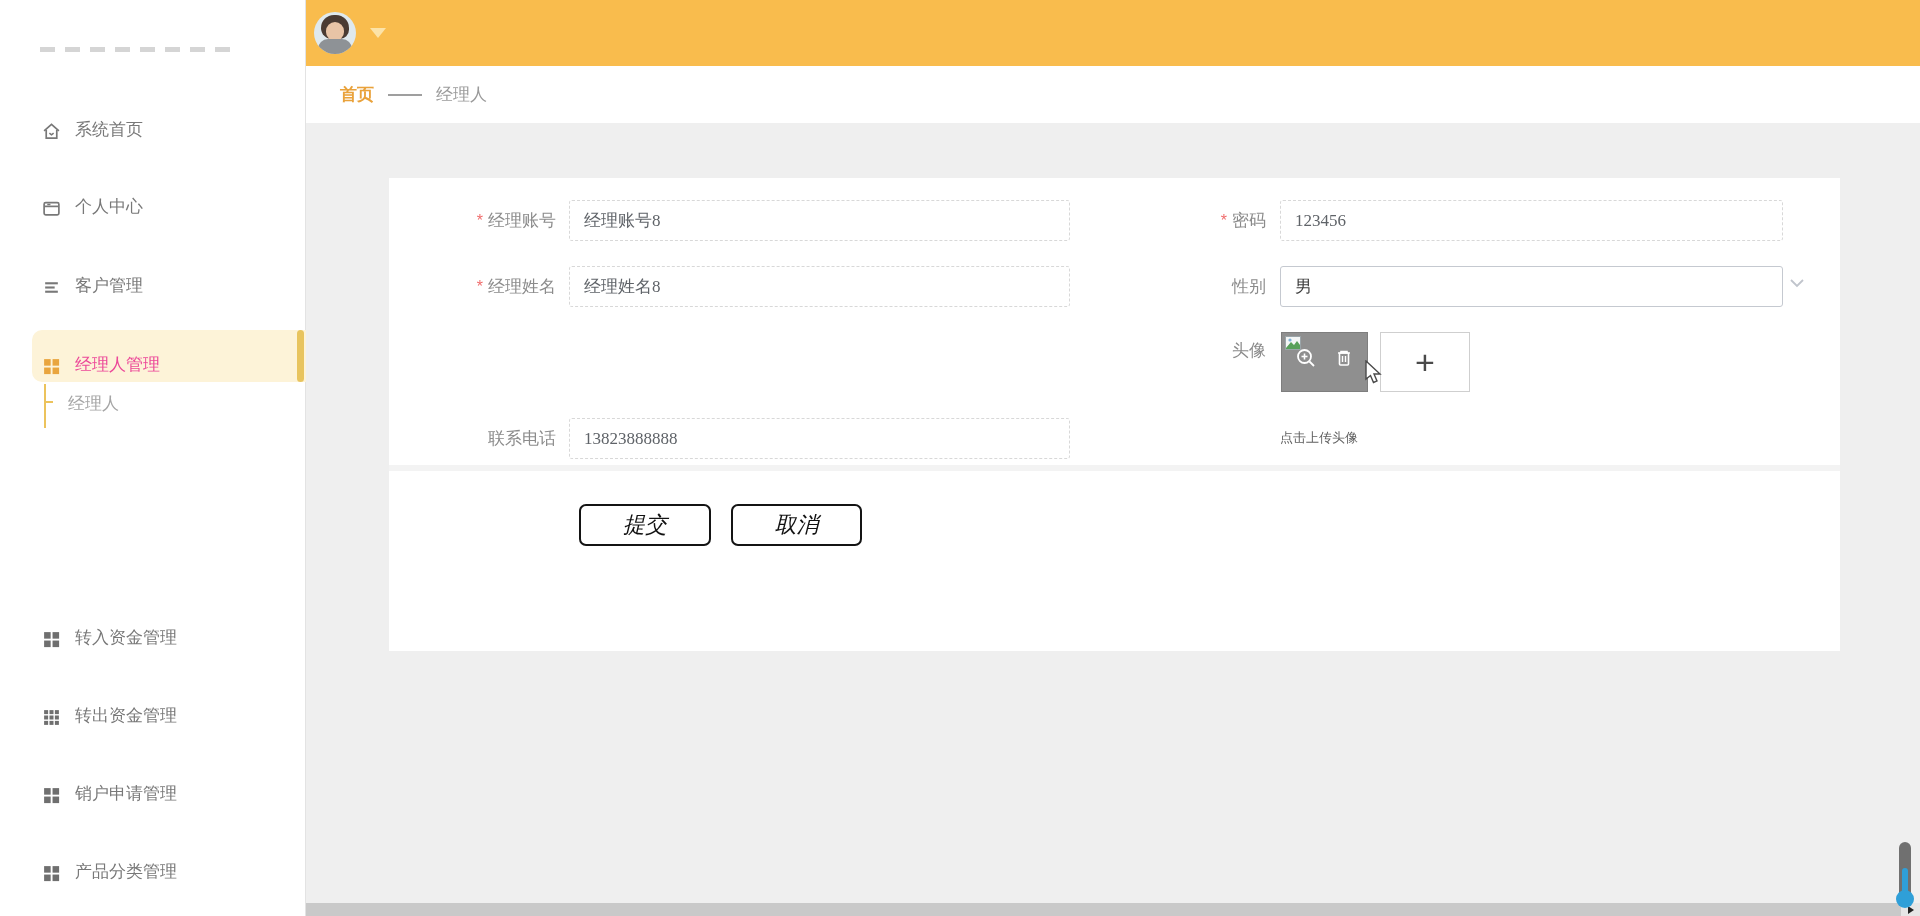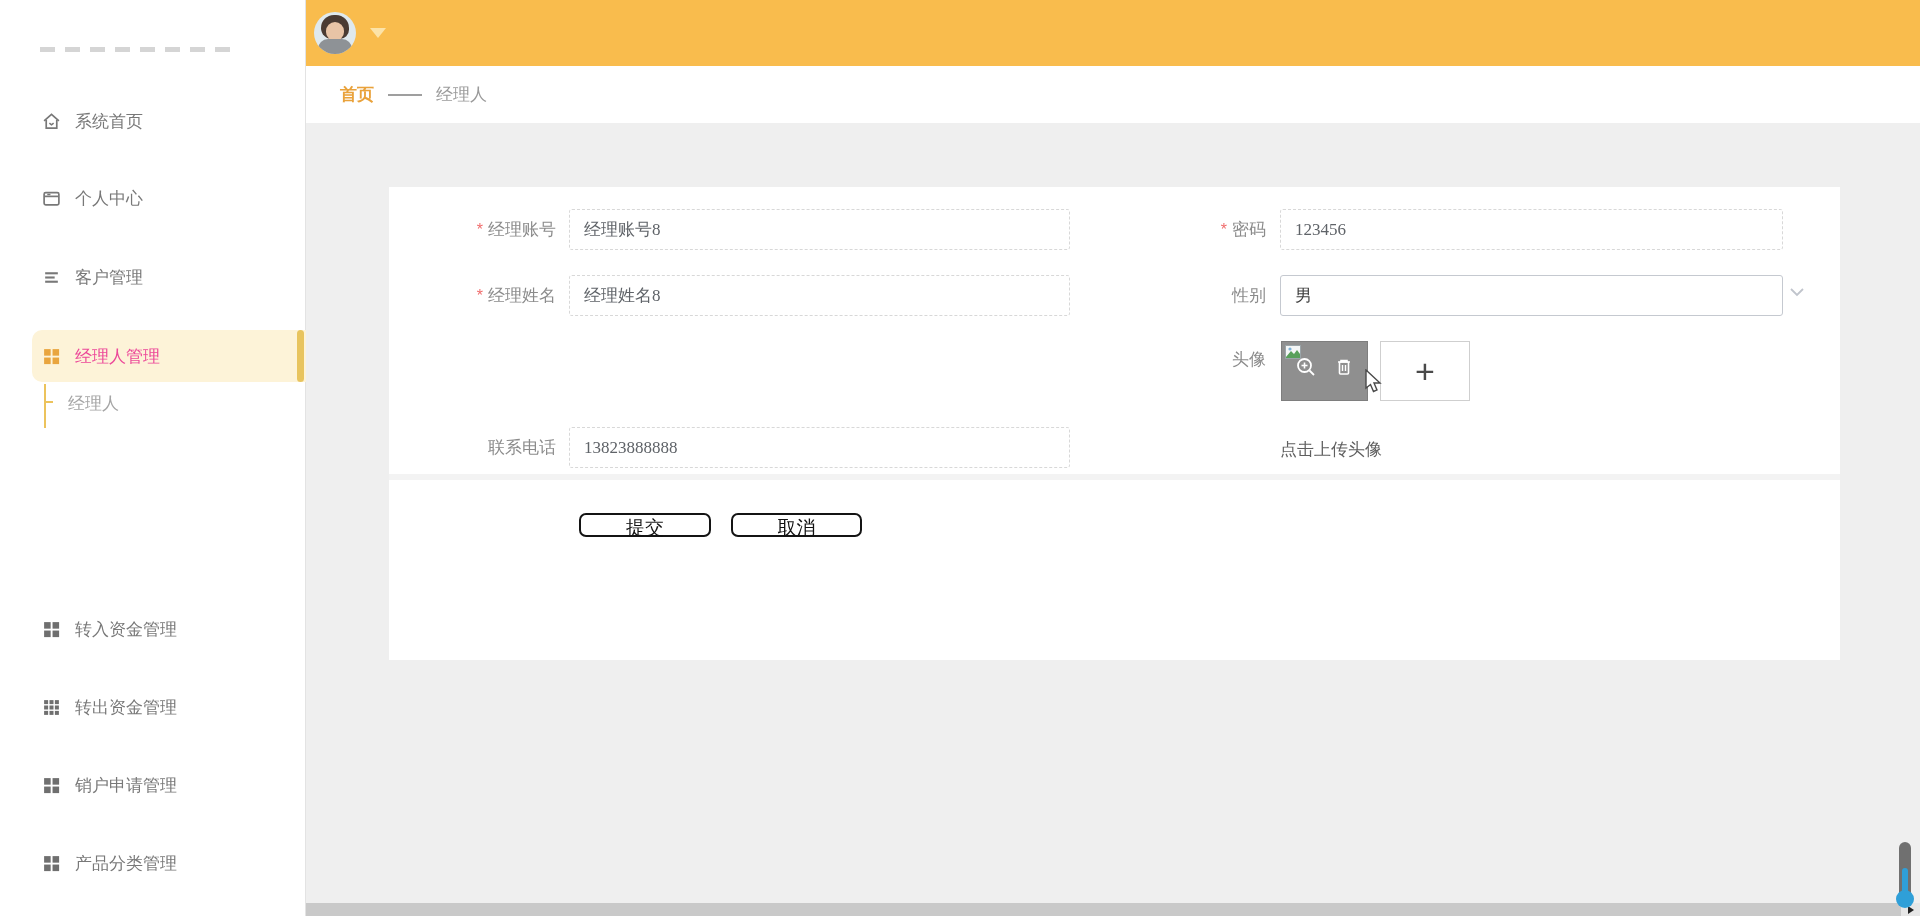--- a/index.html
+++ b/index.html
@@ -6,21 +6,21 @@
   html,body { width:1920px; height:916px; overflow:hidden; background:#efefef;
               font-family:"Liberation Sans", sans-serif; }
 
   
   #sidebar { position:absolute; left:0; top:0; width:306px; height:916px;
              background:#ffffff; border-right:1px solid #e3e3e3; z-index:5; }
   .logo-clip { position:absolute; left:40px; top:47px; width:192px; height:5px;
                background:repeating-linear-gradient(90deg,#c7c7c7 0 15px, transparent 15px 25px);
                opacity:.75; }
   .menu-item { position:absolute; left:0; width:306px; height:40px;
-               display:flex; align-items:center; padding-left:42px; gap:14px;
+               display:flex; align-items:flex-end; padding-left:42px; gap:14px;
                color:#787878; font-size:17px; cursor:pointer; }
   .menu-item svg { flex:0 0 auto; }
   .active-bg { position:absolute; left:32px; top:330px; width:274px; height:52px;
                background:#fdf3d8; border-radius:10px 0 0 10px; }
   .active-bar { position:absolute; left:297px; top:330px; width:7px; height:52px;
                 background:#e8c45e; border-radius:4px; }
   .menu-item.active { color:#ec4899; }
   .sub-item { position:absolute; left:68px; top:388px; height:30px; display:flex;
               align-items:center; color:#a5a5a5; font-size:17px; cursor:pointer; }
   .tree-line { position:absolute; left:44px; top:384px; width:2px; height:44px; background:#ecc35c; }
@@ -42,21 +42,21 @@
 
   
   #breadcrumb { position:absolute; left:306px; top:66px; width:1614px; height:57px;
                 background:#ffffff; display:flex; align-items:center; padding-left:34px; }
   .bc-home { color:#e9a23b; font-size:17px; font-weight:bold; cursor:pointer; }
   .bc-dash { width:34px; height:2px; background:#9f9f9f; margin:0 14px; }
   .bc-cur  { color:#9a9a9a; font-size:17px; }
 
   
   #main { position:absolute; left:306px; top:123px; width:1614px; height:780px; background:#efefef; }
-  #card { position:absolute; left:83px; top:64px; width:1451px; height:473px; background:#ffffff; }
+  #card { position:absolute; left:83px; top:55px; width:1451px; height:473px; background:#ffffff; }
   .band { position:absolute; left:0; top:287px; width:1451px; height:6px; background:#f3f3f3; }
 
   .f-label { position:absolute; font-size:17px; color:#8b8b8b; text-align:right;
              line-height:41px; white-space:nowrap; }
   .req { color:#f06c6c; margin-right:5px; font-size:16px; }
   .f-input { position:absolute; height:41px; border:1px dashed #d8d8d8; border-radius:3px;
              background:#fff; font-size:17px; color:#5f6368; padding:0 14px;
              font-family:Liberation Serif, serif; outline:none; }
   .f-select { position:absolute; height:41px; border:1px solid #c5c9d0; border-radius:3px;
               background:#fff; font-size:17px; color:#3d3d3d; padding:0 14px;
@@ -65,25 +65,25 @@
 
   
   .thumb { position:absolute; left:892px; top:154px; width:87px; height:60px;
            background:#8f8f8f; border:1px solid #7e7e7e; cursor:pointer; }
   .thumb .broken { position:absolute; left:3px; top:3px; }
   .thumb .ops { position:absolute; left:0; top:14px; width:100%; display:flex;
                 justify-content:center; gap:16px; }
   .upload-box { position:absolute; left:991px; top:154px; width:90px; height:60px;
                 background:#fff; border:1px solid #cfcfcf; display:flex; align-items:center;
                 justify-content:center; font-size:34px; font-weight:300; color:#4a4a4a; cursor:pointer; }
-  .hint { position:absolute; left:891px; top:251px; font-size:17px; color:#5f5f5f; }
-
-  .btn { position:absolute; top:326px; height:24px; background:#fff; border:2px solid #141414;
-         border-radius:7px; font-size:19px; color:#111; cursor:pointer;
-         font-family:"Liberation Sans", sans-serif; }
+  .hint { position:absolute; left:891px; top:251px; font-size:13px; color:#5f5f5f; }
+
+  .btn { position:absolute; top:326px; height:42px; background:#fff; border:2px solid #141414;
+         border-radius:7px; font-size:22px; color:#111; cursor:pointer;
+         font-family:"Liberation Sans", sans-serif;font-style:italic; }
   #btn-submit { left:190px; width:132px; }
   #btn-cancel { left:342px; width:131px; }
 
   
   #cursor { position:absolute; left:974px; top:182px; z-index:20; pointer-events:none; }
 
   
   #hscroll { position:absolute; left:306px; bottom:0; width:1614px; height:13px; background:#c9c9c9; }
   #hscroll .btn-right { position:absolute; right:0; top:0; width:19px; height:13px; background:#e6e6e6;
                         display:flex; align-items:center; justify-content:center; cursor:pointer; }

